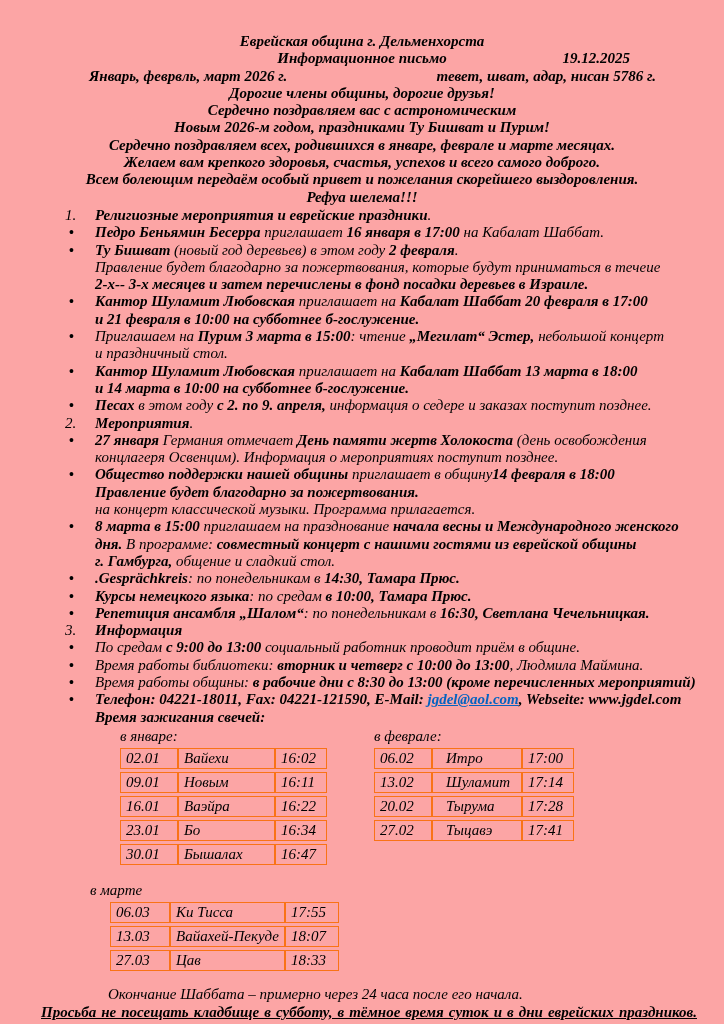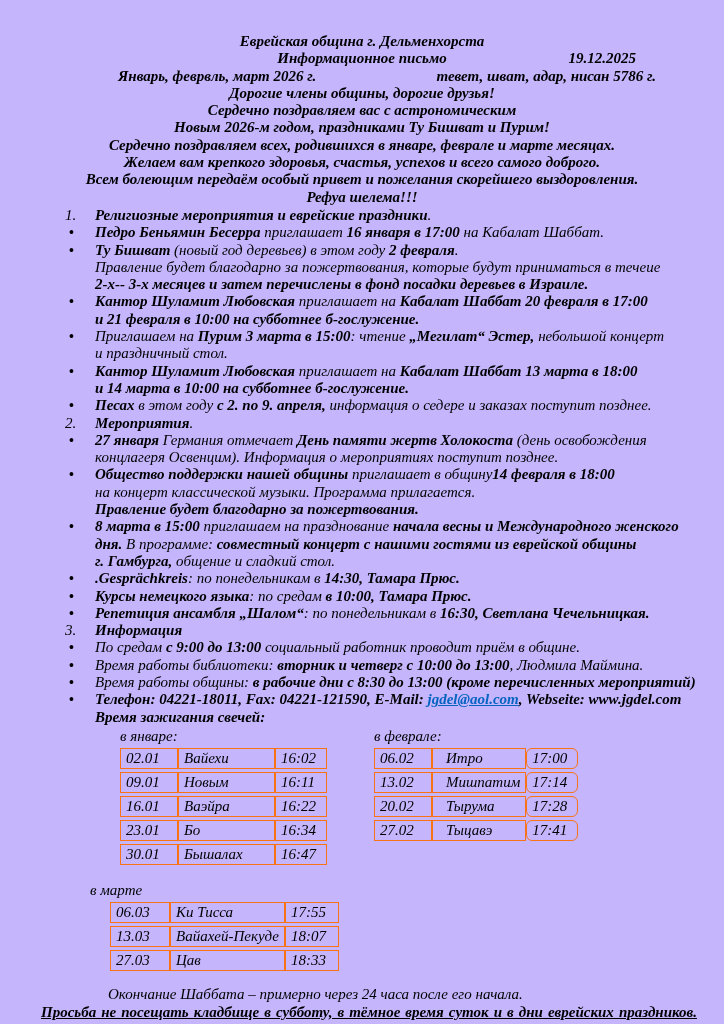--- a/index.html
+++ b/index.html
@@ -1,51 +1,51 @@
 <!DOCTYPE html>
 <html lang="ru"><head>
 <meta charset="utf-8">
 <style>
   html,body{margin:0;padding:0;background:#e8e8e8;}
   .page{
     position:relative;
     width:724px;height:1024px;
     margin:0 auto;
-    background:#c4b5fd;
+    background:#fca5a5;
     color:#000;
     font-family:"Liberation Serif","DejaVu Serif",serif;
     font-style:italic;
     font-size:15px;
     line-height:17.3px;
     overflow:hidden;
   }
   .b{font-weight:bold;}
   .c{text-align:center;}
   .hdr-top{padding-top:33px;}
   .hdr-row{position:relative;text-align:center;}
-  .hdr-date{position:absolute;right:88px;top:0;font-weight:bold;}
-  .period-row{display:flex;justify-content:space-between;padding-left:118px;padding-right:68px;font-weight:bold;}
+  .hdr-date{position:absolute;right:94px;top:0;font-weight:bold;}
+  .period-row{display:flex;justify-content:space-between;padding-left:89px;padding-right:68px;font-weight:bold;}
   .greet{text-align:center;font-weight:bold;}
 
   #items{padding-left:60px;padding-right:28px;margin-top:1px;}
   .item{display:flex;}
   .marker{flex:0 0 35px;}
   .marker.bullet{padding-left:9px;box-sizing:border-box;font-weight:bold;font-style:normal;font-size:14px;}
   .marker.num{padding-left:5px;box-sizing:border-box;}
   .content{flex:1;}
   .tline{display:block;}
   a.link{color:#0563C1;text-decoration:underline;font-weight:bold;cursor:pointer;}
 
   .tables-row{display:flex;margin-left:120px;margin-top:2px;gap:16px;}
   .tbl-block-feb{margin-left:31px;}
   .tbl-label{display:block;}
   table{border-collapse:separate;border-spacing:0 3px;margin-top:0;}
   td{border:1px solid #f97316;padding:0 5px;height:19px;white-space:nowrap;}
   .tbl-jan .c-date{width:46px;} .tbl-jan .c-name{width:85px;} .tbl-jan .c-time{width:40px;}
-  .tbl-feb .c-date{width:46px;} .tbl-feb .c-name{width:70px;padding-left:13px;} .tbl-feb .c-time{width:40px;border-radius:6px;}
+  .tbl-feb .c-date{width:46px;} .tbl-feb .c-name{width:70px;padding-left:13px;} .tbl-feb .c-time{width:40px;}
   .tbl-mar .c-date{width:48px;} .tbl-mar .c-name{width:98px;} .tbl-mar .c-time{width:42px;}
 
   .mar-block{margin-left:90px;margin-top:14px;}
   .mar-block table{margin-left:20px;}
 
   .shabbat-end{margin-left:108px;margin-top:12px;}
   .cemetery{margin-left:41px;width:656px;font-weight:bold;text-decoration:underline;text-align:justify;text-align-last:justify;}
 </style>
 </head>
 <body>
@@ -132,22 +132,22 @@
         <span class="marker bullet">•</span>
         <div class="content">
           <div class="tline"><span class="b">27 января </span><span> Германия отмечает </span><span class="b">День памяти жертв Холокоста </span><span>(день освобождения</span></div>
           <div class="tline"><span>концлагеря Освенцим). Информация о мероприятиях поступит позднее.</span></div>
         </div>
       </div>
       <div class="item">
         <span class="marker bullet">•</span>
         <div class="content">
           <div class="tline"><span class="b">Общество поддержки нашей общины </span><span> приглашает в общину</span><span class="b">14 февраля в 18:00</span></div>
+          <div class="tline"><span class="b">Правление будет благодарно за пожертвования.</span></div>
           <div class="tline"><span>на концерт классической музыки. Программа прилагается.</span></div>
-          <div class="tline"><span class="b">Правление будет благодарно за пожертвования.</span></div>
         </div>
       </div>
       <div class="item">
         <span class="marker bullet">•</span>
         <div class="content">
           <div class="tline"><span class="b">8 марта в 15:00 </span><span>приглашаем на празднование </span><span class="b">начала весны и Международного женского</span></div>
           <div class="tline"><span class="b">дня. </span><span>В программе: </span><span class="b">совместный концерт с нашими гостями из еврейской общины</span></div>
           <div class="tline"><span class="b">г. Гамбурга, </span><span>общение и сладкий стол.</span></div>
         </div>
       </div>
@@ -244,21 +244,21 @@
       <span class="tbl-label">в феврале:</span>
       <table class="tbl-feb">
           <tbody id="tb-feb">
             <tr>
               <td class="c-date">06.02</td>
               <td class="c-name">Итро</td>
               <td class="c-time">17:00</td>
             </tr>
             <tr>
               <td class="c-date">13.02</td>
-              <td class="c-name">Мишпатим</td>
+              <td class="c-name">Шуламит</td>
               <td class="c-time">17:14</td>
             </tr>
             <tr>
               <td class="c-date">20.02</td>
               <td class="c-name">Тырума</td>
               <td class="c-time">17:28</td>
             </tr>
             <tr>
               <td class="c-date">27.02</td>
               <td class="c-name">Тыцавэ</td>

